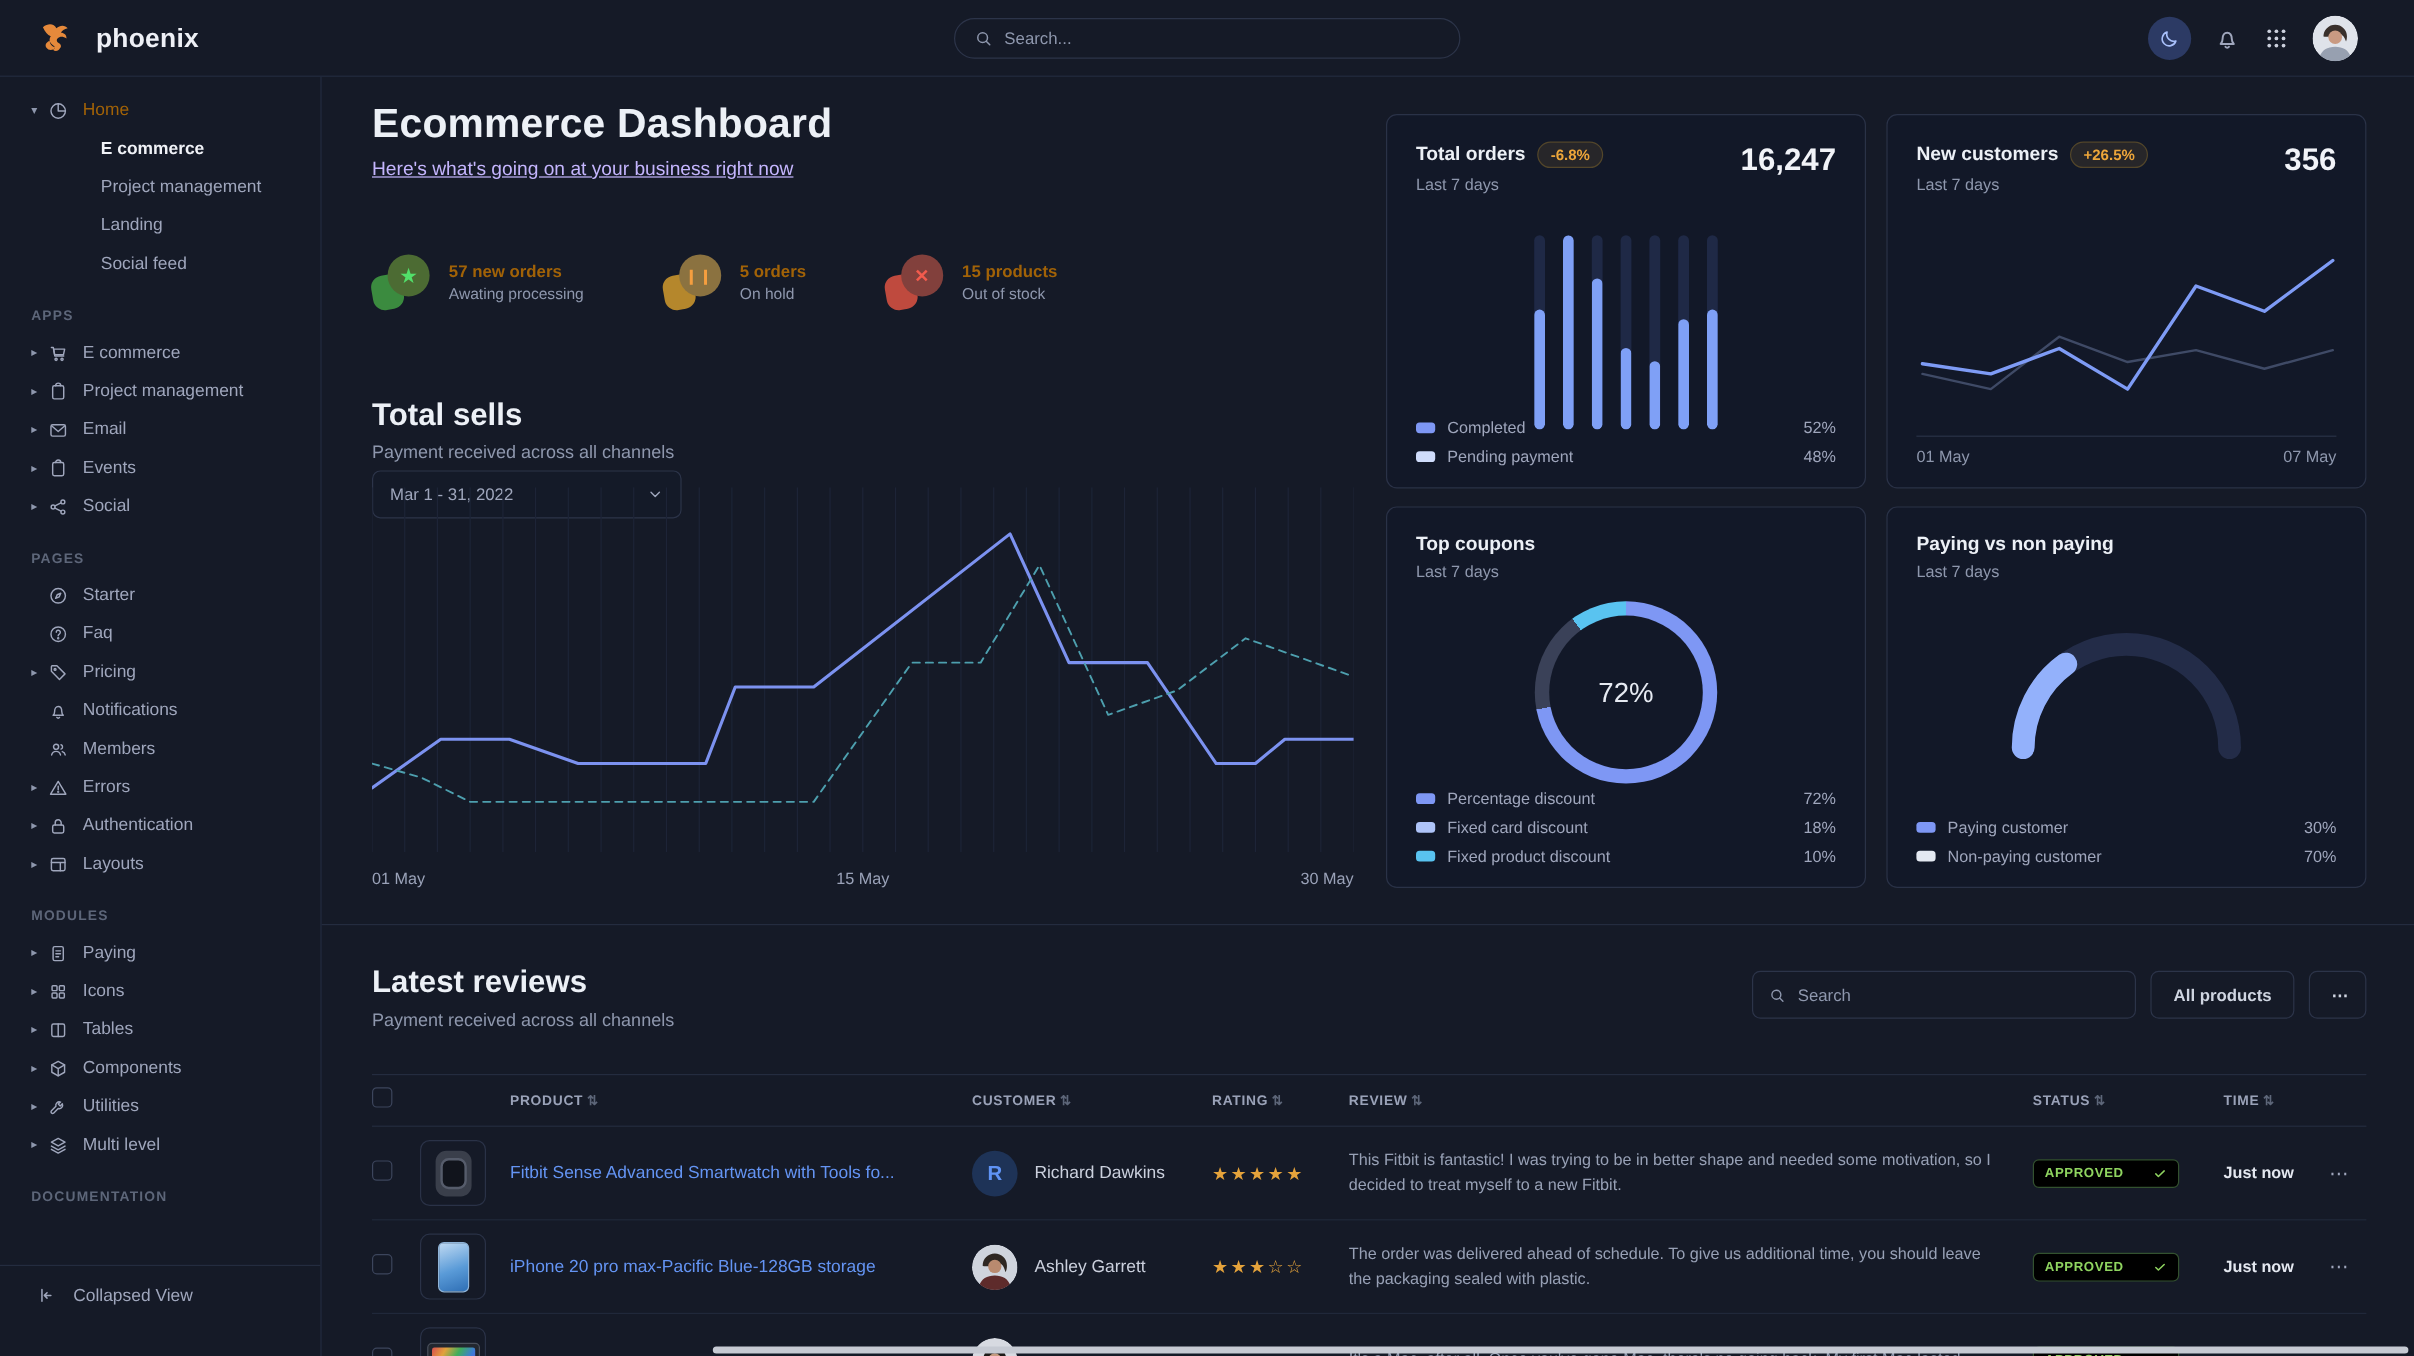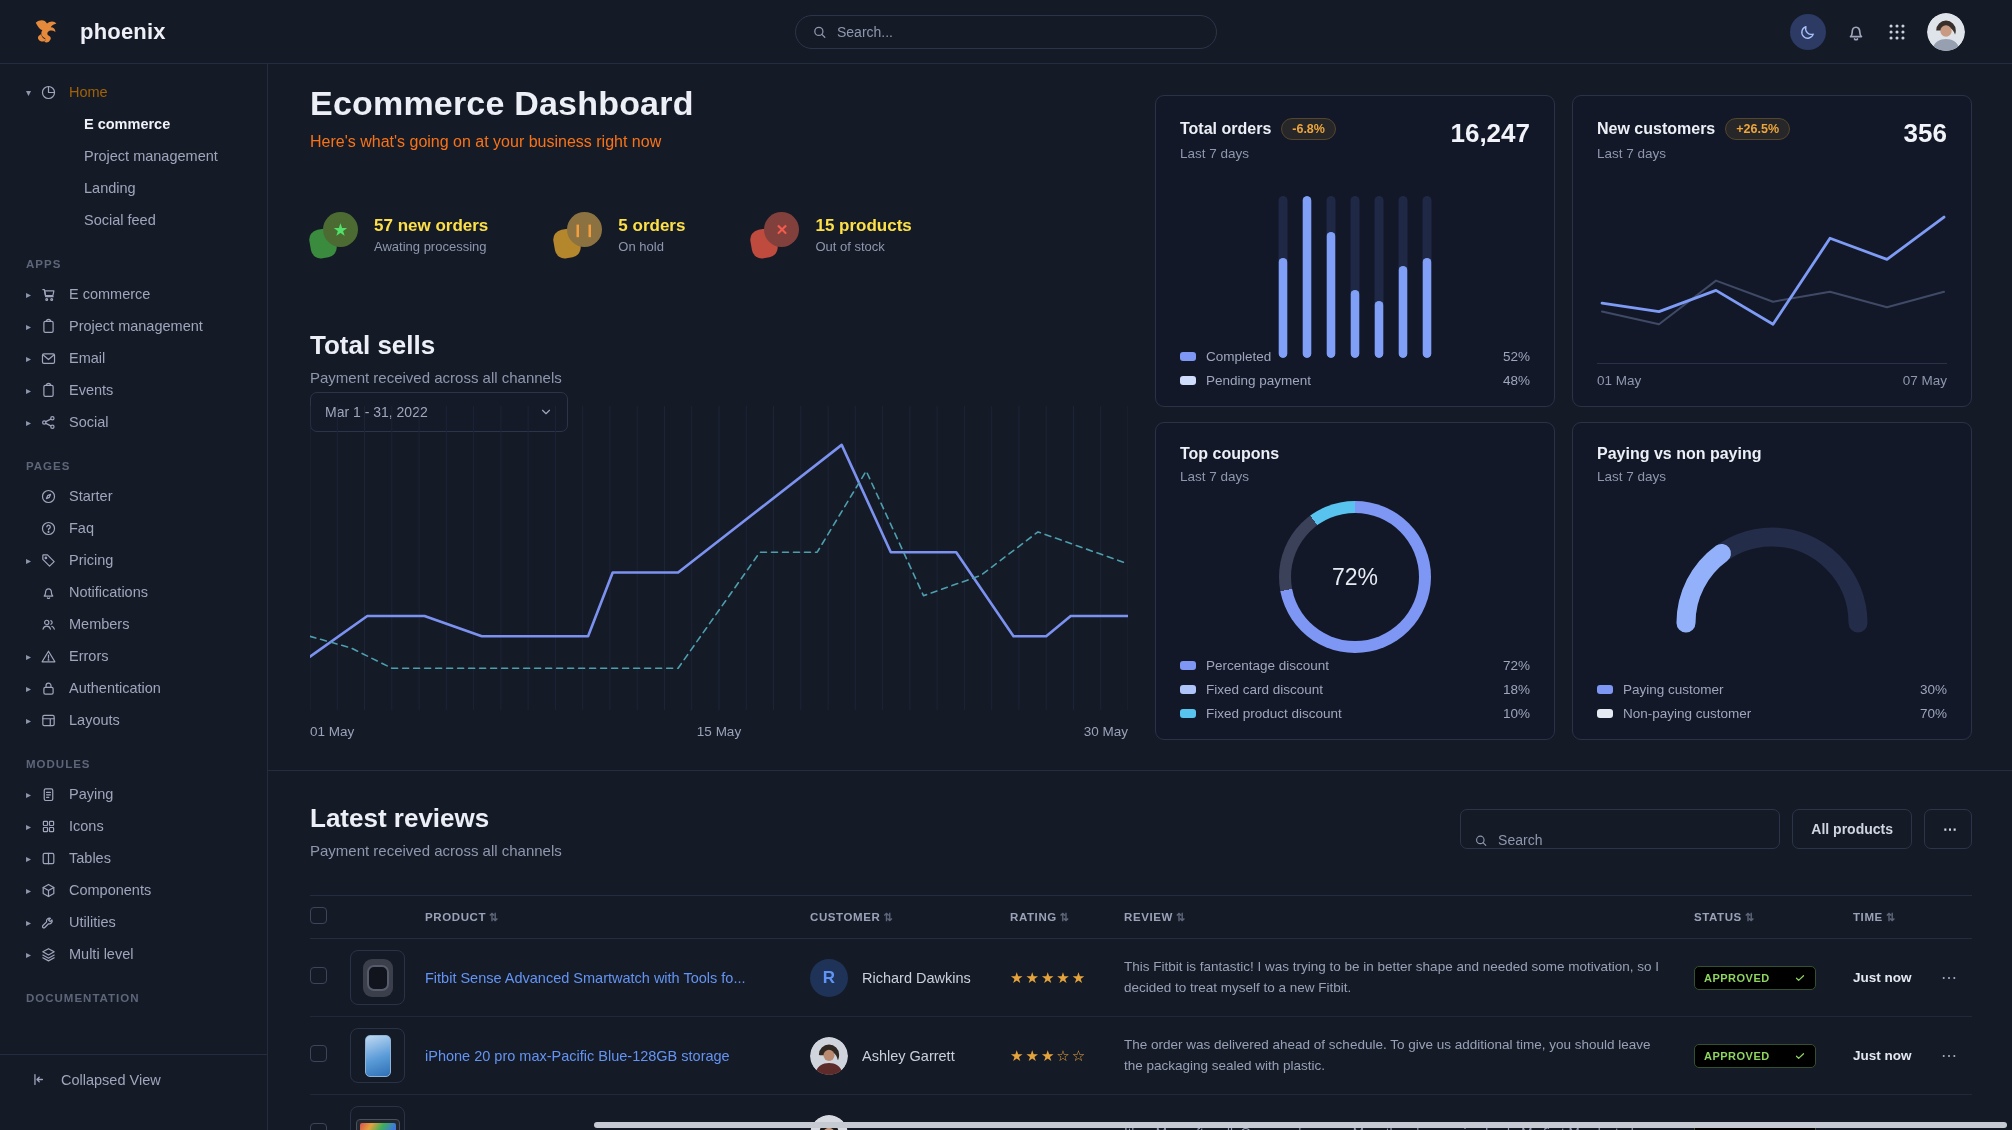--- a/index.html
+++ b/index.html
@@ -41,31 +41,31 @@
   .sb-section { padding-left:26px; margin:22px 0 8px; font-size:11.5px; font-weight:700;
                 letter-spacing:1px; color:#5d6679; }
   .sb-footer { position:absolute; left:0; right:0; bottom:42px; border-top:1px solid #242c3f;
                padding:16px 0 0 30px; display:flex; align-items:center; gap:14px; font-size:14.5px;
                color:#9fa6bc; cursor:pointer; }
   .sb-footer svg { width:17px; height:17px; stroke:#9fa6bc; fill:none; stroke-width:1.8; }
 
   
   .page-header { position:absolute; left:310px; top:84px; }
   .page-title { font-size:34px; font-weight:700; color:#ecEEf4; color:#ecef f4; color:#ecf0f6; letter-spacing:.2px; }
-  .page-sub { margin-top:10px; font-size:16px; color:#f97316; }
+  .page-sub { margin-top:10px; font-size:16px; color:#c4b5fd;text-decoration:underline; }
 
   
   .stats-row { position:absolute; left:310px; top:212px; display:flex; gap:66px; }
   .stat { display:flex; align-items:center; gap:16px; }
   .stat-ic { position:relative; width:48px; height:46px; }
   .stat-blob { position:absolute; left:0; bottom:0; width:26px; height:29px; border-radius:10px;
                transform:rotate(-10deg); }
   .stat-circle { position:absolute; right:0; top:0; width:35px; height:35px; border-radius:50%;
                  display:flex; align-items:center; justify-content:center; font-size:15px; font-weight:700; }
-  .stat-main { font-size:17px; font-weight:700; color:#fde047; }
+  .stat-main { font-size:14px; font-weight:700; color:#a16207; }
   .stat-cap { font-size:13px; color:#8e97ad; margin-top:3px; }
 
   
   .sells-head { position:absolute; left:310px; top:330px; width:818px; display:flex;
                 justify-content:space-between; align-items:flex-start;flex-direction:column; }
   .sec-title { font-size:26px; font-weight:700; color:#ecf0f6; }
   .sec-sub { margin-top:8px; font-size:15px; color:#8e97ad; }
   .date-select { width:258px; height:40px; border:1px solid #2c3449; border-radius:7px; display:flex;
                  align-items:center; justify-content:space-between; padding:0 14px; color:#9fa6bc;
                  font-size:14px; cursor:pointer; background:#141a28; margin-top:6px; }
@@ -105,21 +105,21 @@
                  align-items:center; justify-content:center; font-size:23px; color:#e6eaf2; }
   
   .gauge-wrap { position:absolute; left:50%; transform:translateX(-50%); top:88px; }
 
   
   .reviews { position:absolute; top:770px; left:268px; right:0; bottom:0; border-top:1px solid #242c3f;
              padding:32px 40px 0 42px; overflow:hidden; }
   .rev-head { display:flex; justify-content:space-between; align-items:flex-start; }
   .rev-controls { display:flex; gap:12px; margin-top:6px; }
   .rev-search { width:320px; height:40px; border:1px solid #2c3449; border-radius:7px; display:flex;
-                align-items:flex-end; gap:10px; padding:0 13px; }
+                align-items:center; gap:10px; padding:0 13px; }
   .rev-search svg { width:15px; height:15px; stroke:#8e97ad; fill:none; stroke-width:2; }
   .rev-search input { background:transparent; border:none; outline:none; color:#cbd0dd; font-size:14px;
                       width:100%; font-family:"Liberation Sans",sans-serif; }
   .rev-search input::placeholder { color:#8e97ad; }
   .btn-ghost { height:40px; border:1px solid #2c3449; background:transparent; border-radius:7px;
                color:#cfd5e1; font-size:14px; font-weight:700; padding:0 18px; cursor:pointer;
                font-family:"Liberation Sans",sans-serif; }
   .btn-dots { width:48px; }
 
   .table { margin-top:36px; }

